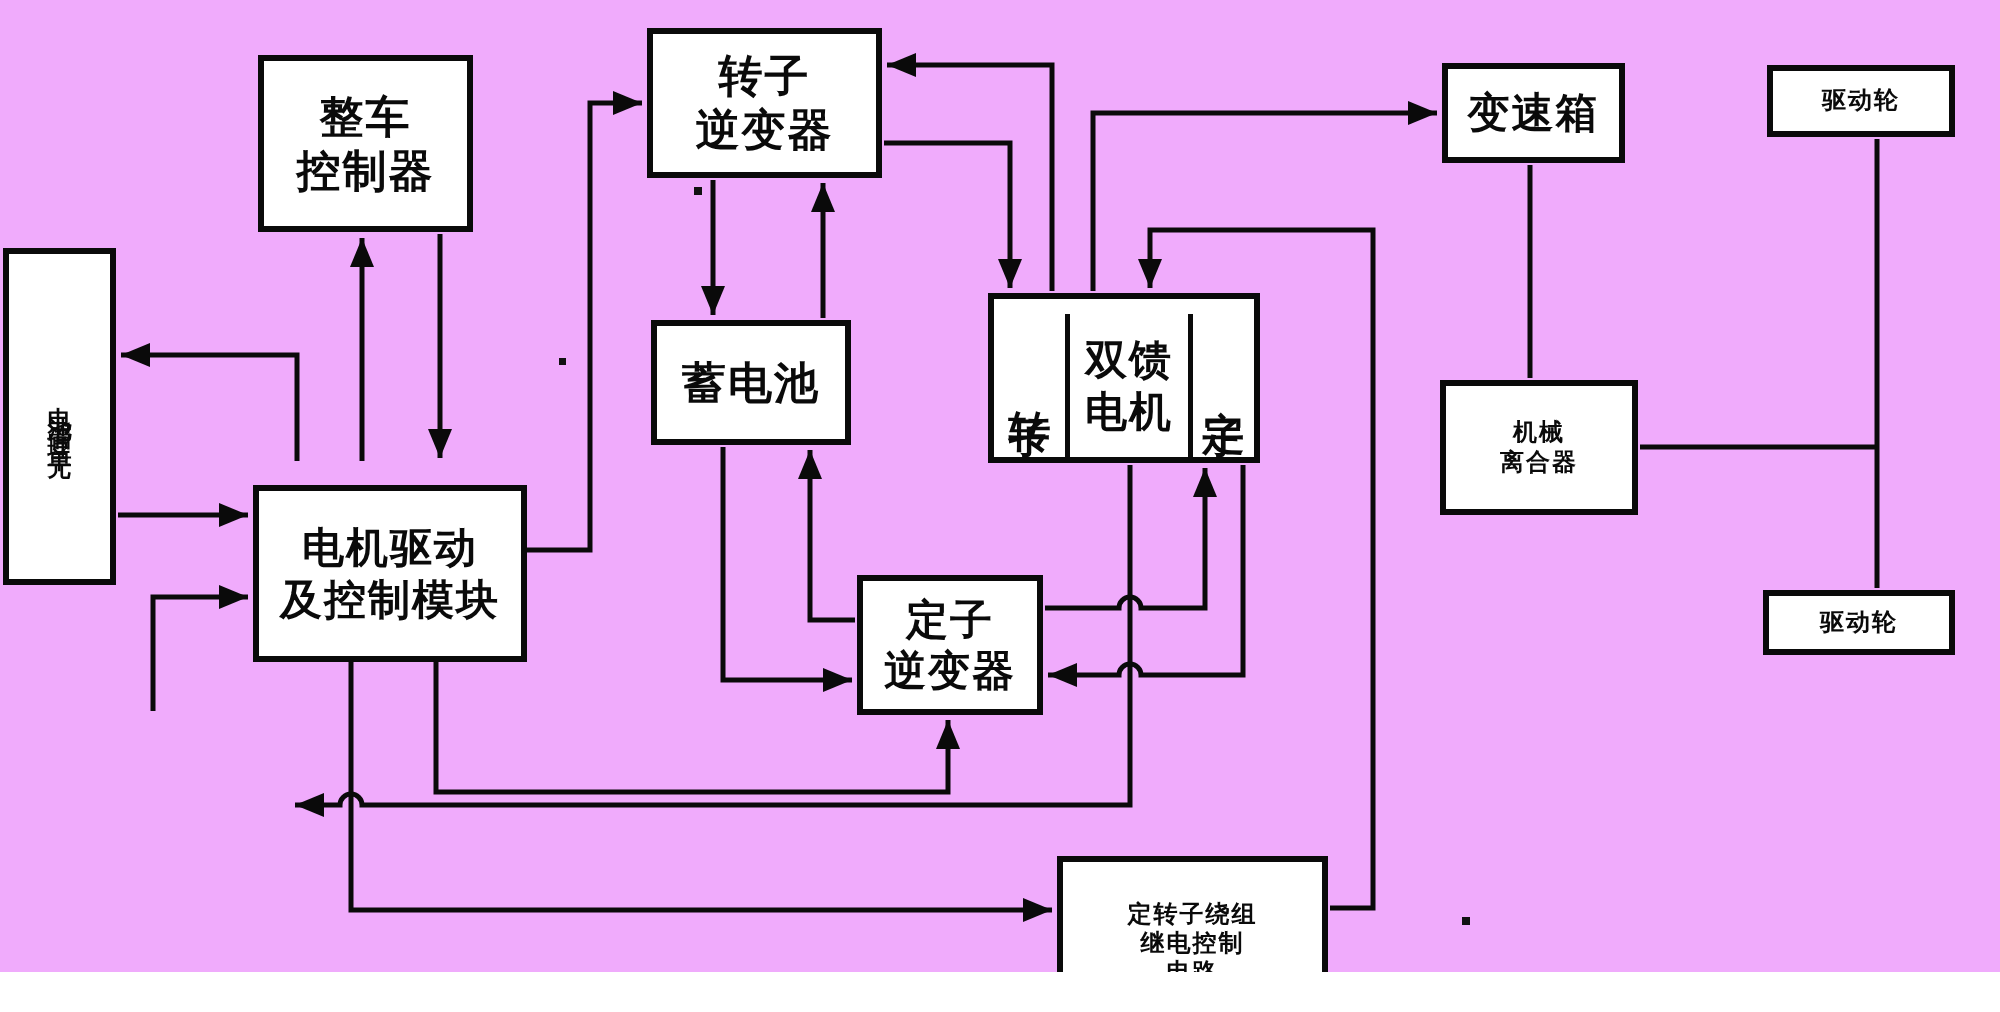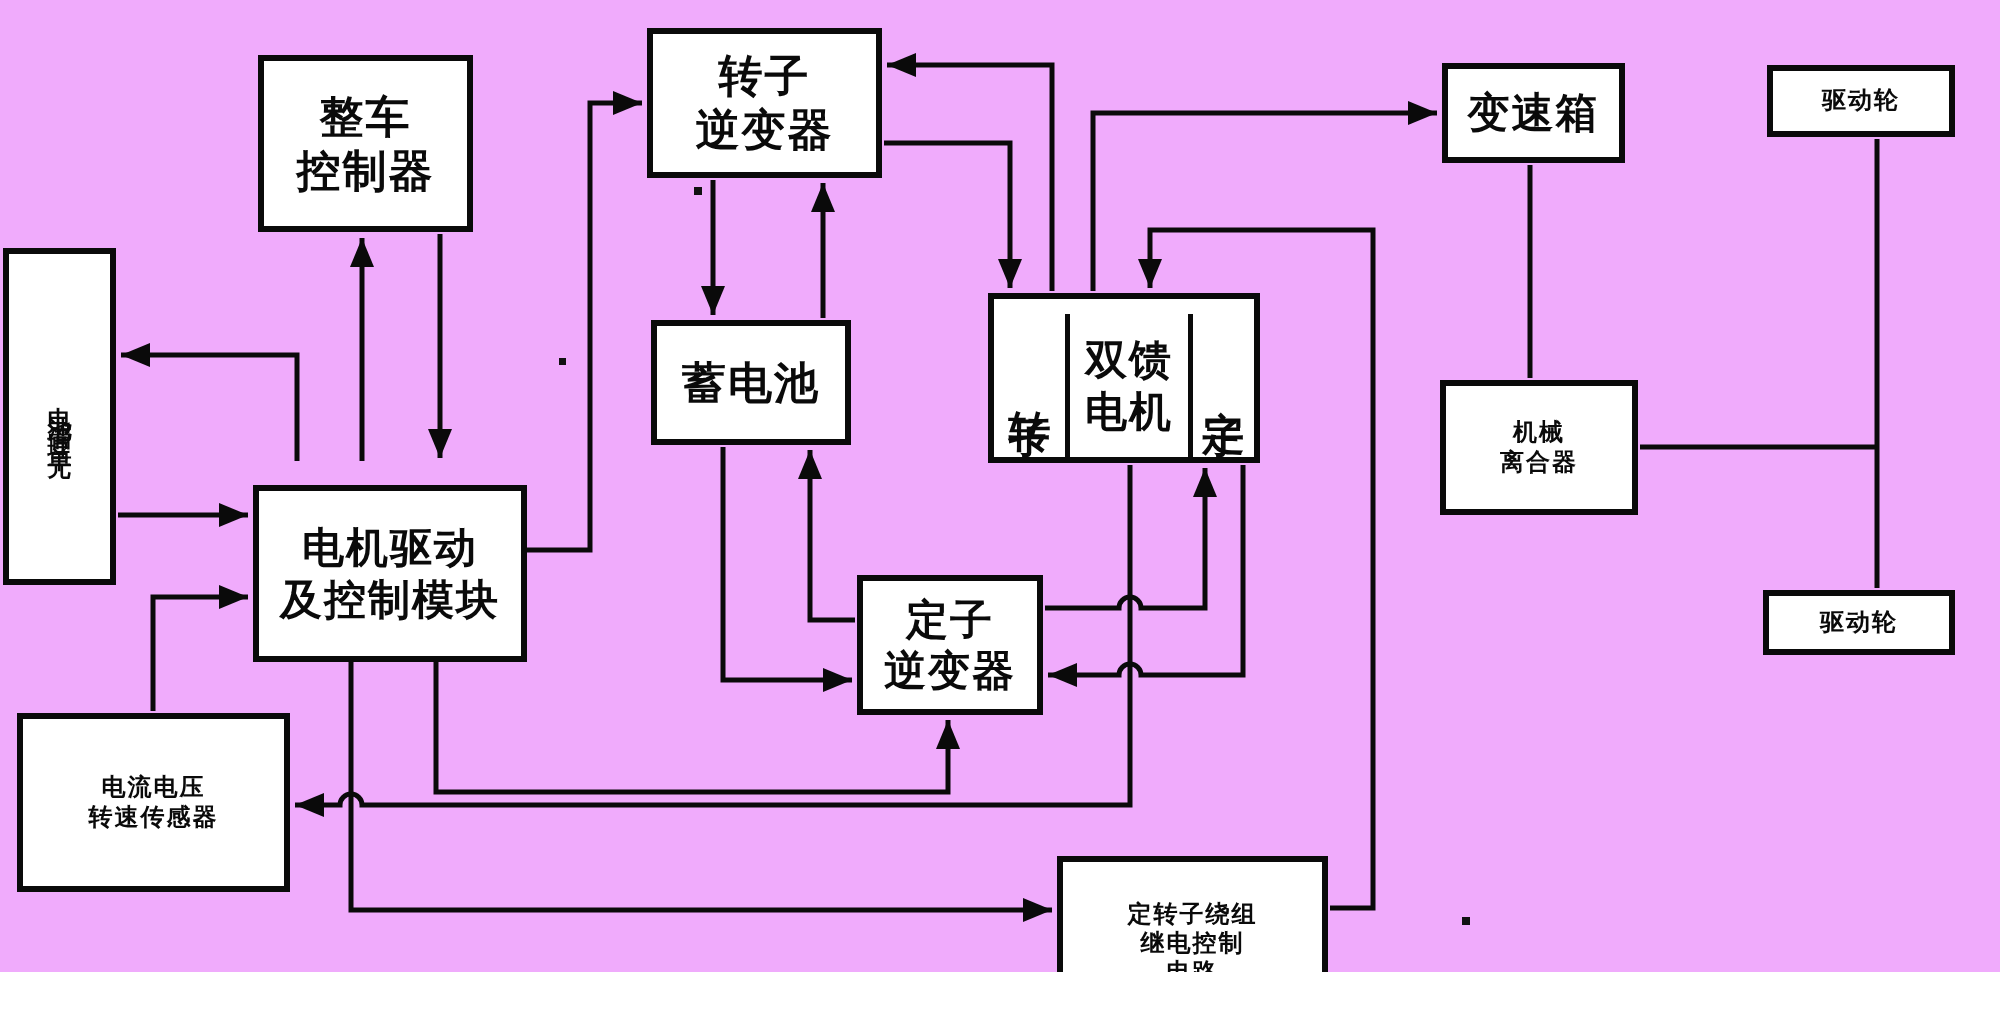--- a/index.html
+++ b/index.html
@@ -99,24 +99,20 @@
     <div class="col vtext fs42" style="width:61px;">
       <div class="label">定子</div>
     </div>
   </div>
 
   <div class="node fs42" style="left:857px;top:575px;width:186px;height:140px;">
     <div class="label">定子
 逆变器</div>
   </div>
 
-  <div class="node fs40" style="left:17px;top:713px;width:273px;height:179px;">
-    <div class="label">电流电压
-转速传感器</div>
-  </div>
 
   <div class="node fs40" style="left:1057px;top:856px;width:271px;height:175px;font-family:Liberation Serif, serif;">
     <div class="label">定转子绕组
 继电控制
 电路</div>
   </div>
 
   <div class="node fs42" style="left:1442px;top:63px;width:183px;height:100px;">
     <div class="label">变速箱</div>
   </div>

